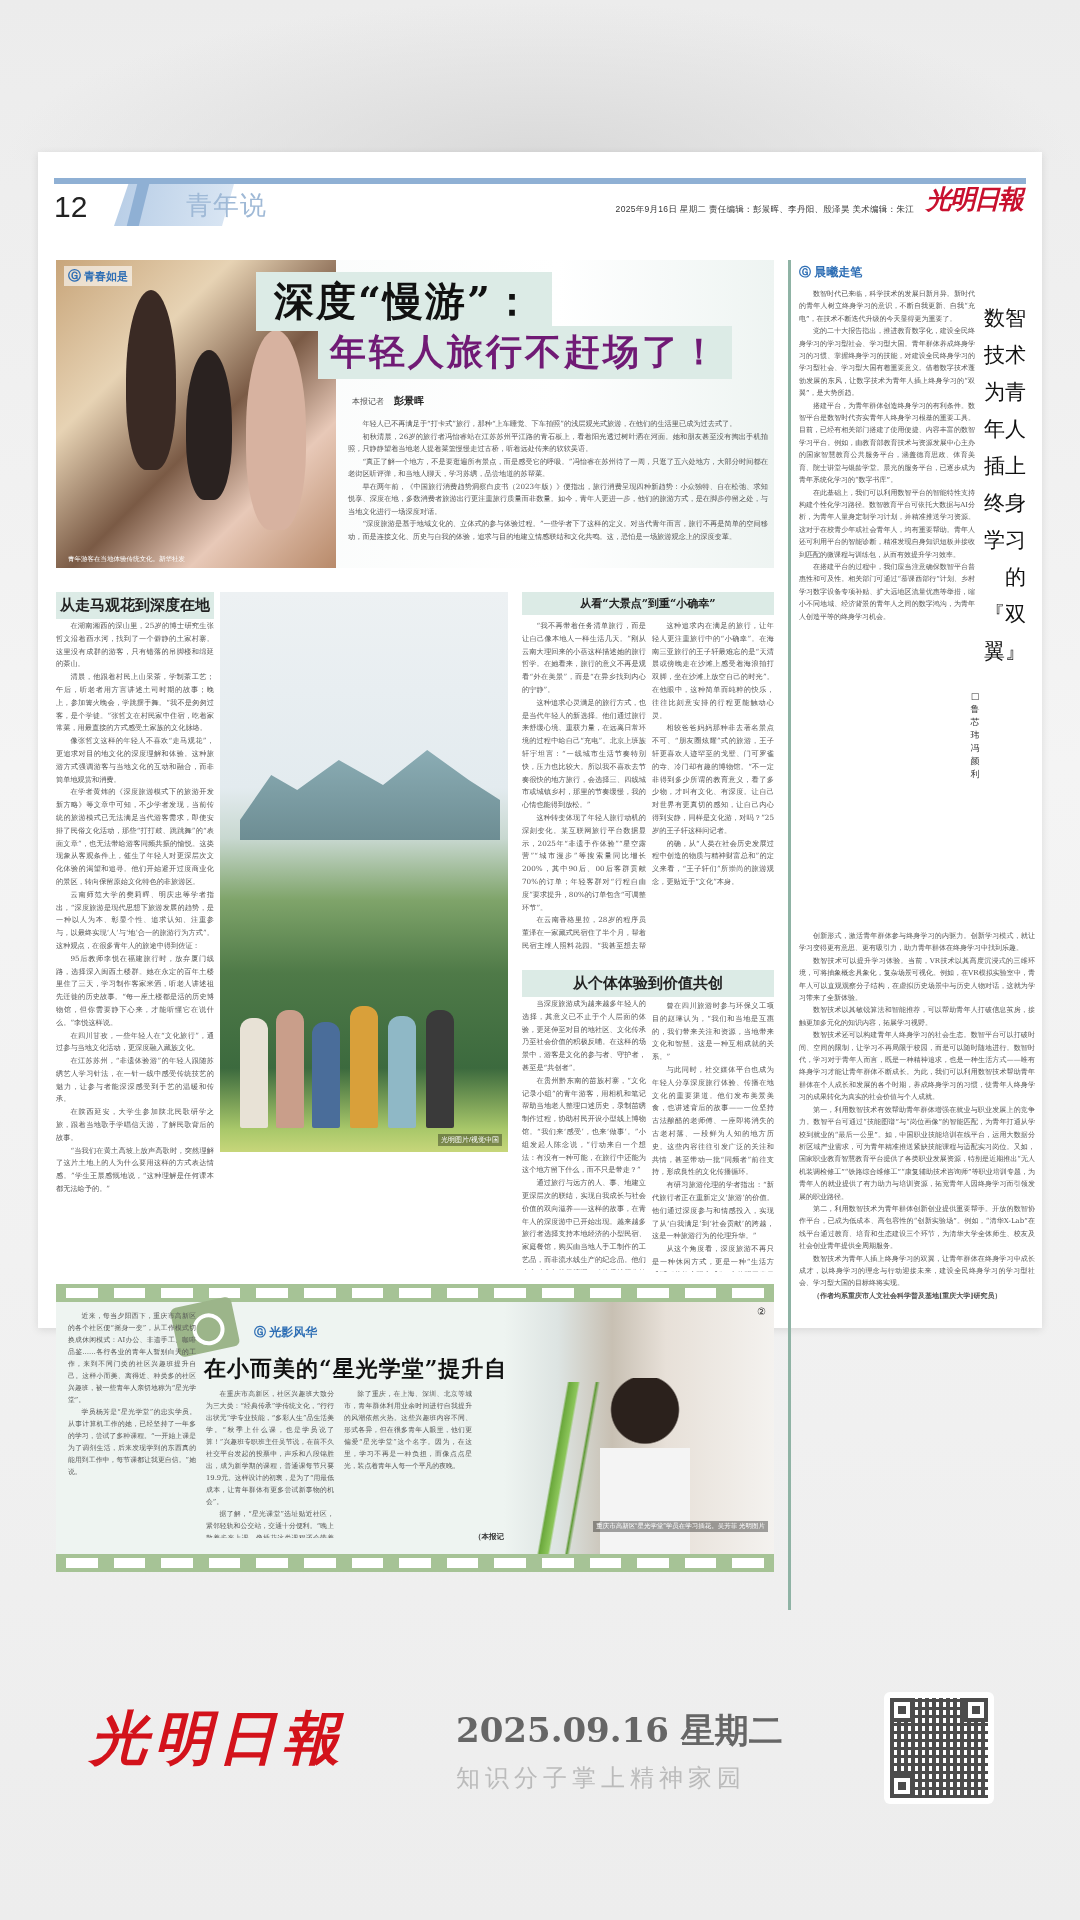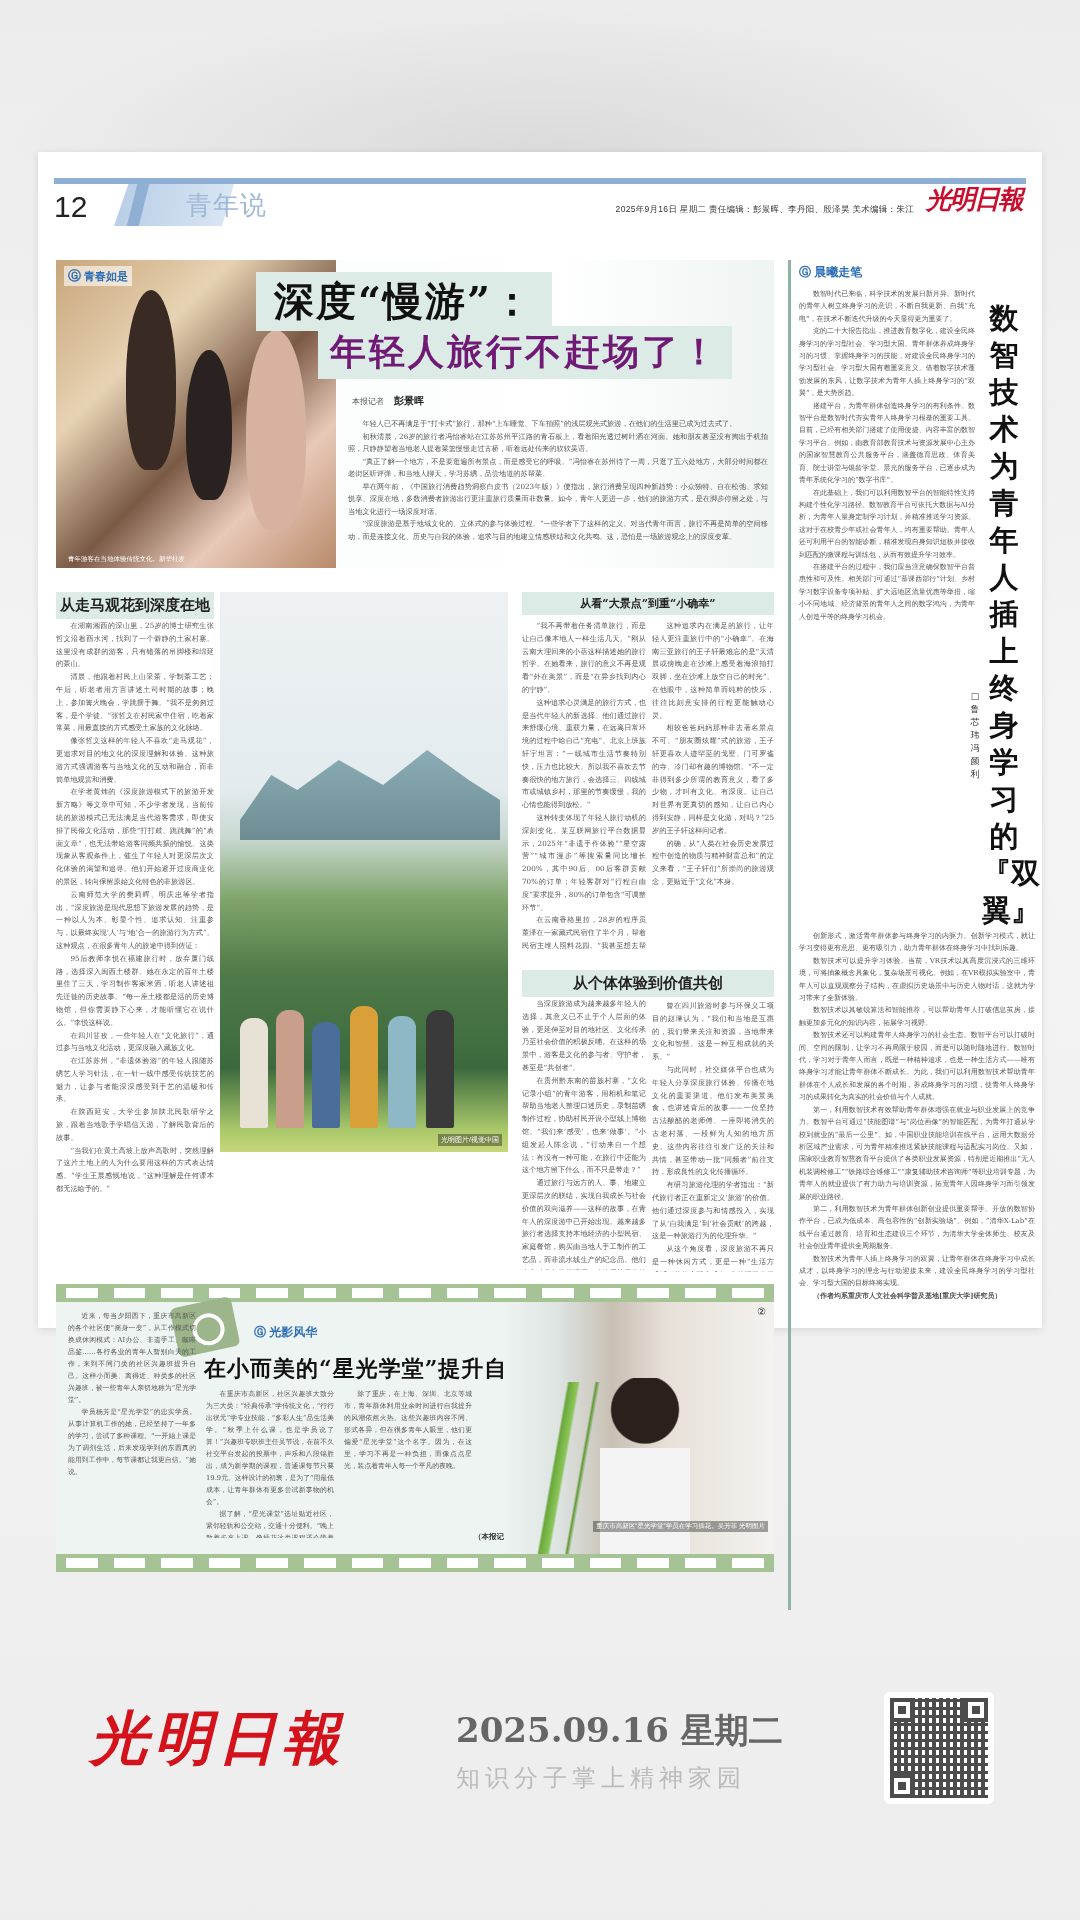--- a/index.html
+++ b/index.html
@@ -31,21 +31,21 @@
   .col{position:absolute;font-size:7.2px;line-height:12.8px;color:#555;text-align:justify;overflow:hidden}
   .col p{text-indent:2em}
 
   .mtn{position:absolute;left:182px;top:440px;width:288px;height:560px;overflow:hidden;background:linear-gradient(180deg,#edf1f3 0%,#e3ebef 35%,#c8d8d0 44%,#7fa46a 55%,#4f7a48 68%,#3c6a3e 85%,#a9c86a 96%,#c7d67a 100%)}
   .mtn .peak{position:absolute;left:20px;top:148px;width:260px;height:100px;background:linear-gradient(180deg,#8eb0b8,#6d8d93);clip-path:polygon(0 80%,12% 35%,22% 50%,38% 20%,55% 45%,72% 10%,88% 40%,100% 60%,100% 100%,0 100%)}
   .person{position:absolute;bottom:24px;width:28px;border-radius:12px 12px 2px 2px}
   .cap2{position:absolute;right:6px;bottom:6px;font-size:7px;color:#fff;background:rgba(0,0,0,.35);padding:1px 3px;font-family:"Liberation Sans",sans-serif}
 
   .sidebar{position:absolute;left:750px;top:108px;width:250px;height:1350px;border-left:3px solid #8fb3a5}
   .sbtag{position:absolute;left:8px;top:4px;font-family:"Liberation Sans",sans-serif;font-size:12px;color:#2f6fb5;font-weight:bold}
-  .sbtitle{position:absolute;right:12px;top:40px;width:44px;font-size:29px;font-weight:bold;color:#111;line-height:37px;text-align:center}
+  .sbtitle{position:absolute;right:12px;top:40px;width:44px;font-size:21px;font-weight:normal;color:#111;line-height:37px;text-align:right}
   .sbauthor{position:absolute;right:56px;top:430px;width:14px;font-size:9px;color:#333;line-height:13px;text-align:center}
   .sbcol{position:absolute;left:8px;top:28px;width:176px;font-size:7px;line-height:12.4px;color:#555;text-align:justify}
   .sbcol2{position:absolute;left:8px;top:670px;width:236px;font-size:7px;line-height:12.4px;color:#555;text-align:justify}
   .sbcol p,.sbcol2 p{text-indent:2em}
 
   .film{position:absolute;left:18px;top:1132px;width:718px;height:288px;background:#eef4f1}
   .perf{position:absolute;left:0;right:0;height:18px;background:#a6c396;display:flex;gap:16px;padding:4px 10px}
   .perf span{width:32px;height:10px;background:#fff;display:block}
   .camera{position:absolute;left:118px;top:18px;width:62px;height:50px;background:#9cb58a;border-radius:6px;transform:rotate(-12deg)}
   .camera::after{content:"";position:absolute;left:18px;top:12px;width:24px;height:24px;border:4px solid #fff;border-radius:50%}

